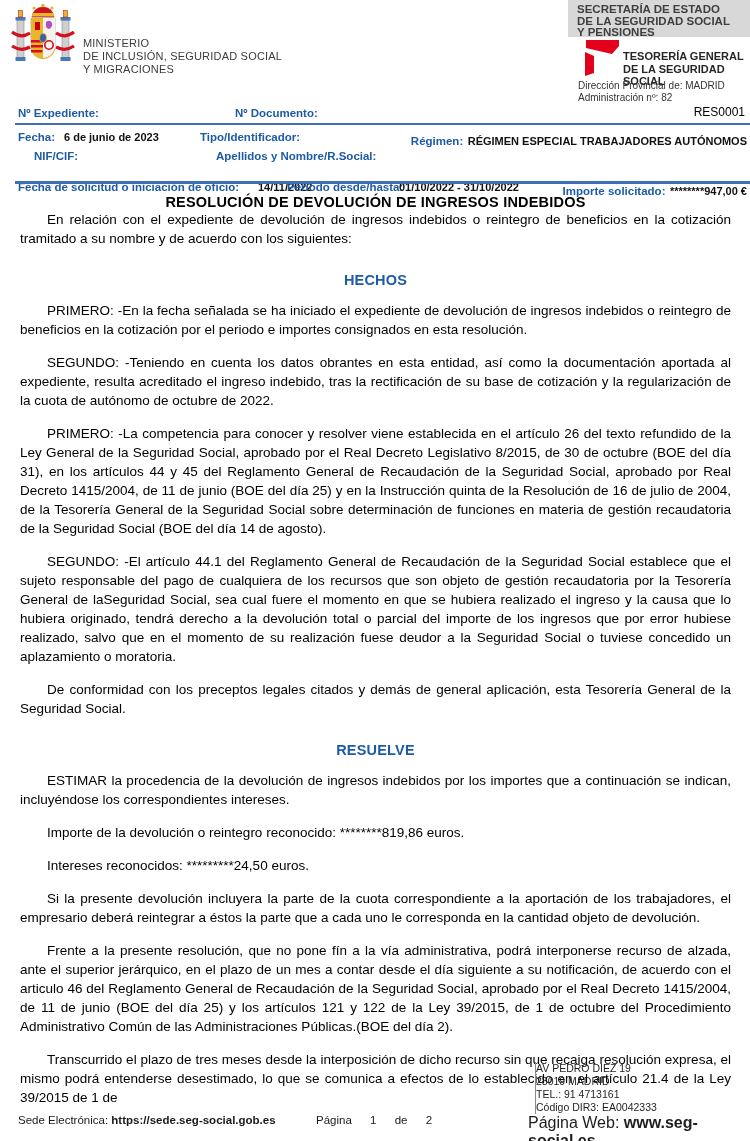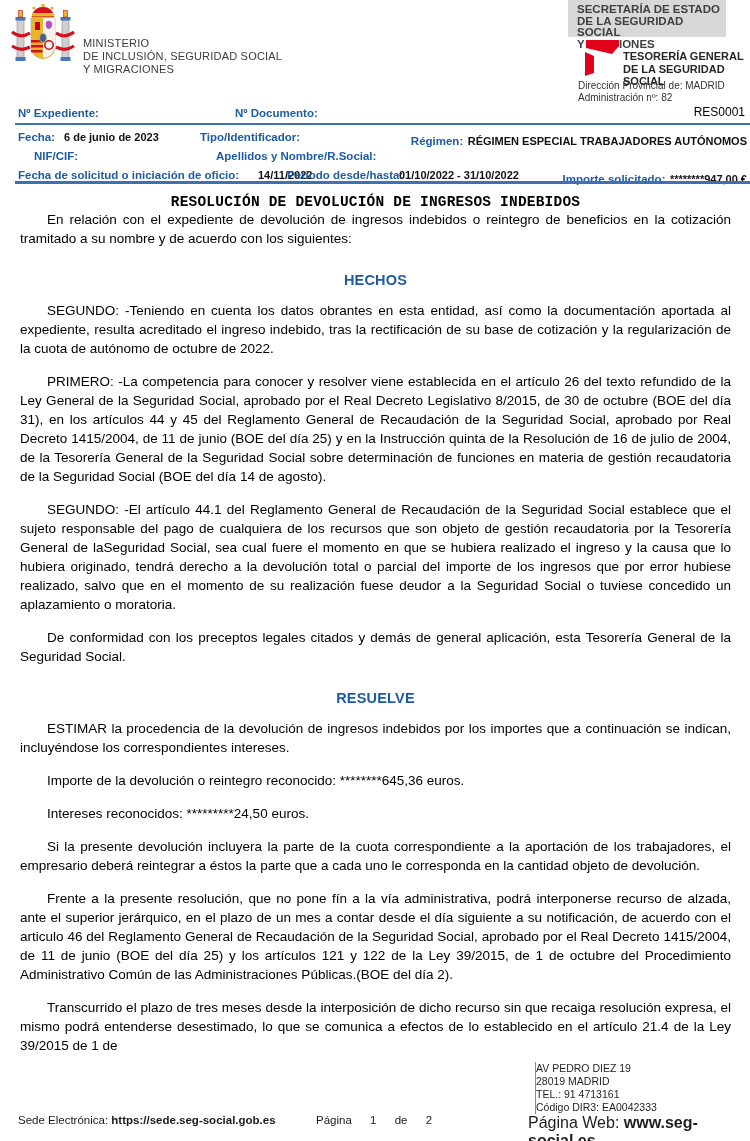--- a/index.html
+++ b/index.html
@@ -9,21 +9,21 @@
     background:#fff; overflow:hidden;
     font-family:"Liberation Sans", sans-serif; color:#000;
   }
   
   .coat { position:absolute; left:10px; top:2px; width:66px; height:74px; }
   .ministry-text {
     position:absolute; left:83px; top:37px;
     font-size:11px; line-height:13px; color:#3c3c3c; letter-spacing:.2px;
   }
   .secretaria-box {
-    position:absolute; left:568px; top:0; width:158px; height:37px;
+    position:absolute; left:568px; top:0; width:182px; height:37px;
     background:var(--box_gray,#d8d8d8); padding:4px 4px 0 9px;
     font-size:11.5px; line-height:11.5px; font-weight:bold; color:#3f3f3f;
   }
   .tgss-logo { position:absolute; left:581px; top:39px; width:38px; height:37px; }
   .tgss-text {
     position:absolute; left:623px; top:50px;
     font-size:11px; line-height:12.5px; font-weight:bold; color:#262626;
   }
   .provincial {
     position:absolute; left:578px; top:80px;
@@ -37,21 +37,21 @@
   .frow   { position:absolute; height:14px; white-space:nowrap; }
   .abs    { position:absolute; }
   .rule-1 { position:absolute; left:15px; right:0; top:123px; height:2px; background:var(--line_blue,#3f6fb4); }
   .rule-2 { position:absolute; left:15px; right:0; top:181px; height:3px; background:var(--line_blue,#3f6fb4); }
   .rgroup { position:absolute; right:3px; top:0; }
 
   
   .content { position:absolute; left:20px; right:19px; top:184px; }
   .doc-title {
     margin-top:10px; text-align:center;
-    font-size:14.5px; font-weight:bold; color:#000; letter-spacing:.2px;font-family:Liberation Mono, monospace;
+    font-size:14.5px; font-weight:bold; color:#000; letter-spacing:.2px;
   }
   .intro { margin-top:42px; }
   .content p {
     margin:0 0 14px 0; font-size:13.5px; line-height:19px;
     text-align:justify; text-indent:27px; color:#000;
   }
   .section-heading {
     margin:24px 0 13px 0; text-align:center;
     font-size:14.5px; font-weight:bold; color:var(--accent_blue,#1d5ba7); letter-spacing:.2px;
   }
@@ -155,48 +155,49 @@
       <span class="flabel">Régimen:</span>
       <span class="fvalue">RÉGIMEN ESPECIAL TRABAJADORES AUTÓNOMOS</span>
     </span>
   </div>
 
   <div class="frow" style="top:150px; left:0; right:0;margin-left:16px;">
     <span class="flabel abs" style="left:18px;">NIF/CIF:</span>
     <span class="flabel abs" style="left:200px;">Apellidos y Nombre/R.Social:</span>
   </div>
 
-  <div class="frow" style="top:169px; left:0; right:0;">
+  <div class="frow" style="top:181px; left:0; right:0;">
     <span class="flabel abs" style="left:18px;">Fecha de solicitud o iniciación de oficio:</span>
     <span class="fvalue abs" style="left:214px;margin-left:44px;">14/11/2022</span>
     <span class="flabel abs" style="left:287px;">Periodo desde/hasta:</span>
     <span class="fvalue abs" style="left:399px;">01/10/2022 - 31/10/2022</span>
     <span class="rgroup">
       <span class="flabel">Importe solicitado:</span>
       <span class="fvalue">********947,00 €</span>
     </span>
   </div>
 
   <div class="rule-2"></div>
 
   <div class="content">
     <div class="doc-title">RESOLUCIÓN DE DEVOLUCIÓN DE INGRESOS INDEBIDOS</div>
 
     <p class="intro">En relación con el expediente de devolución de ingresos indebidos o reintegro de beneficios en la cotización tramitado a su nombre y de acuerdo con los siguientes:</p>
 
     <div class="section-heading">HECHOS</div>
+    <p>PRIMERO: -En la fecha señalada se ha iniciado el expediente de devolución de ingresos indebidos o reintegro de beneficios en la cotización por el periodo e importes consignados en esta resolución.</p>
     <p>SEGUNDO: -Teniendo en cuenta los datos obrantes en esta entidad, así como la documentación aportada al expediente, resulta acreditado el ingreso indebido, tras la rectificación de su base de cotización y la regularización de la cuota de autónomo de octubre de 2022.</p>
 
     <p>PRIMERO: -La competencia para conocer y resolver viene establecida en el artículo 26 del texto refundido de la Ley General de la Seguridad Social, aprobado por el Real Decreto Legislativo 8/2015, de 30 de octubre (BOE del día 31), en los artículos 44 y 45 del Reglamento General de Recaudación de la Seguridad Social, aprobado por Real Decreto 1415/2004, de 11 de junio (BOE del día 25) y en la Instrucción quinta de la Resolución de 16 de julio de 2004, de la Tesorería General de la Seguridad Social sobre determinación de funciones en materia de gestión recaudatoria de la Seguridad Social (BOE del día 14 de agosto).</p>
     <p>SEGUNDO: -El artículo 44.1 del Reglamento General de Recaudación de la Seguridad Social establece que el sujeto responsable del pago de cualquiera de los recursos que son objeto de gestión recaudatoria por la Tesorería General de laSeguridad Social, sea cual fuere el momento en que se hubiera realizado el ingreso y la causa que lo hubiera originado, tendrá derecho a la devolución total o parcial del importe de los ingresos que por error hubiese realizado, salvo que en el momento de su realización fuese deudor a la Seguridad Social o tuviese concedido un aplazamiento o moratoria.</p>
     <p>De conformidad con los preceptos legales citados y demás de general aplicación, esta Tesorería General de la Seguridad Social.</p>
 
     <div class="section-heading">RESUELVE</div>
     <p>ESTIMAR la procedencia de la devolución de ingresos indebidos por los importes que a continuación se indican, incluyéndose los correspondientes intereses.</p>
-    <p>Importe de la devolución o reintegro reconocido: ********645,36 euros.</p>
+    <p>Importe de la devolución o reintegro reconocido: ********819,86 euros.</p>
     <p>Intereses reconocidos: *********24,50 euros.</p>
     <p>Si la presente devolución incluyera la parte de la cuota correspondiente a la aportación de los trabajadores, el empresario deberá reintegrar a éstos la parte que a cada uno le corresponda en la cantidad objeto de devolución.</p>
     <p>Frente a la presente resolución, que no pone fín a la vía administrativa, podrá interponerse recurso de alzada, ante el superior jerárquico, en el plazo de un mes a contar desde el día siguiente a su notificación, de acuerdo con el articulo 46 del Reglamento General de Recaudación de la Seguridad Social, aprobado por el Real Decreto 1415/2004, de 11 de junio (BOE del día 25) y los artículos 121 y 122 de la Ley 39/2015, de 1 de octubre del Procedimiento Administrativo Común de las Administraciones Públicas.(BOE del día 2).</p>
     <p>Transcurrido el plazo de tres meses desde la interposición de dicho recurso sin que recaiga resolución expresa, el mismo podrá entenderse desestimado, lo que se comunica a efectos de lo establecido en el artículo 21.4 de la Ley 39/2015 de 1 de</p>
   </div>
 
   <div class="sede-line">
     <span>Sede Electrónica:</span>
     <b>https://sede.seg-social.gob.es</b>
   </div>

